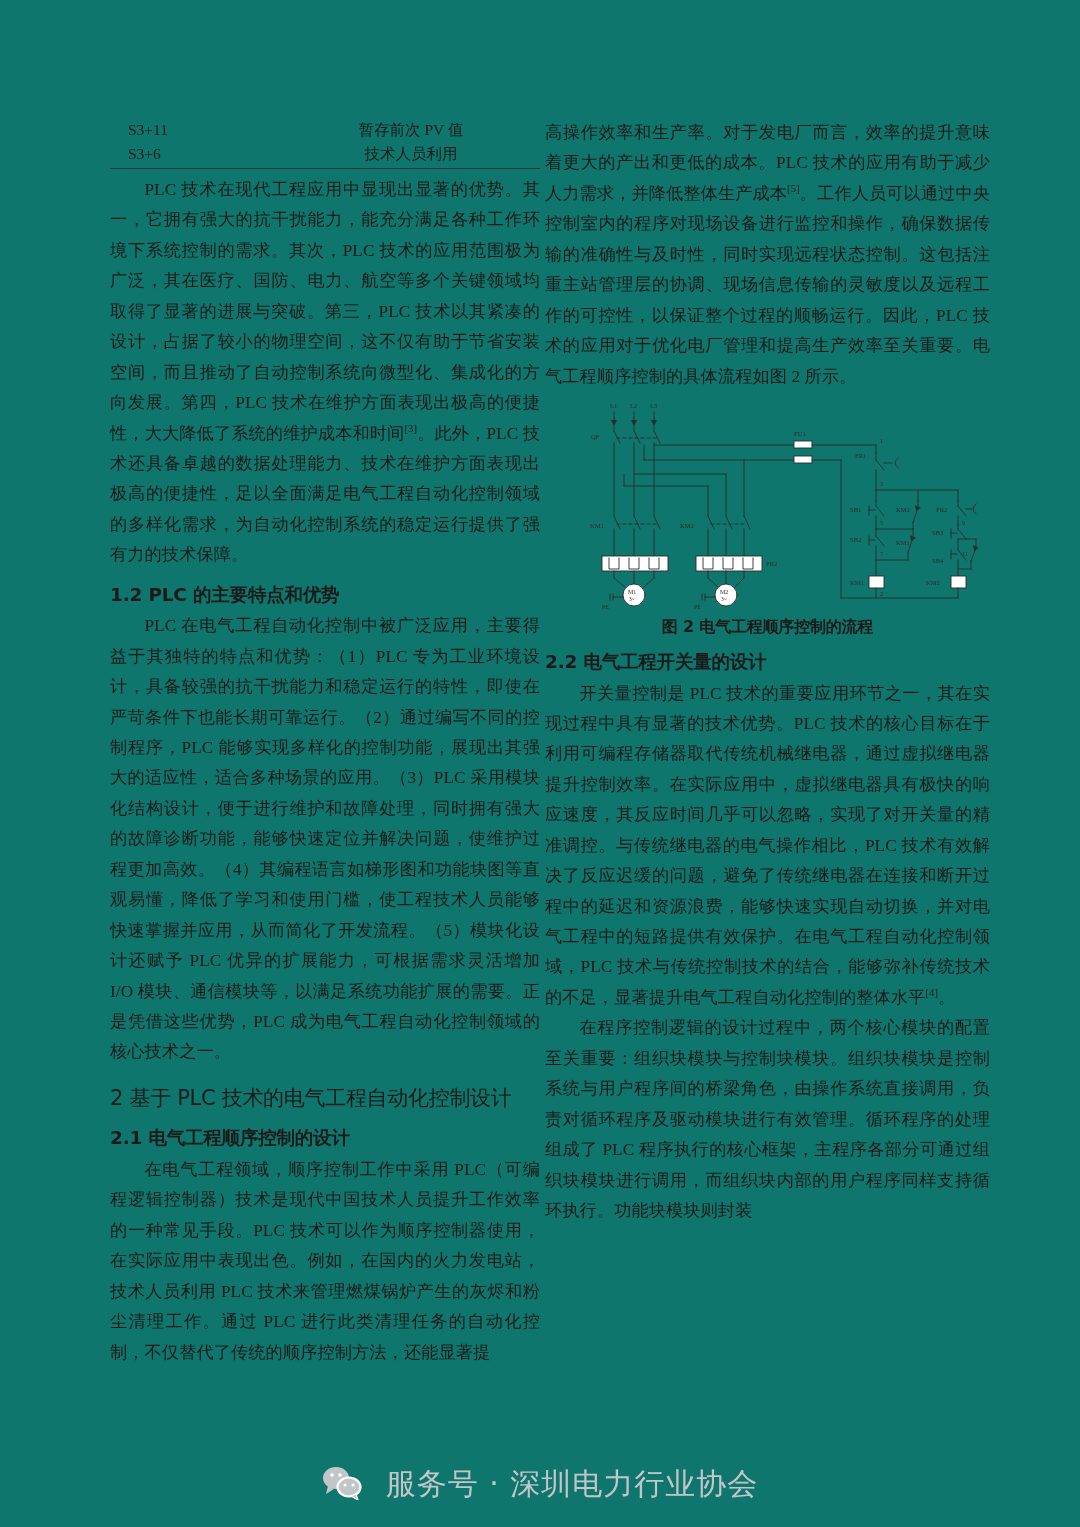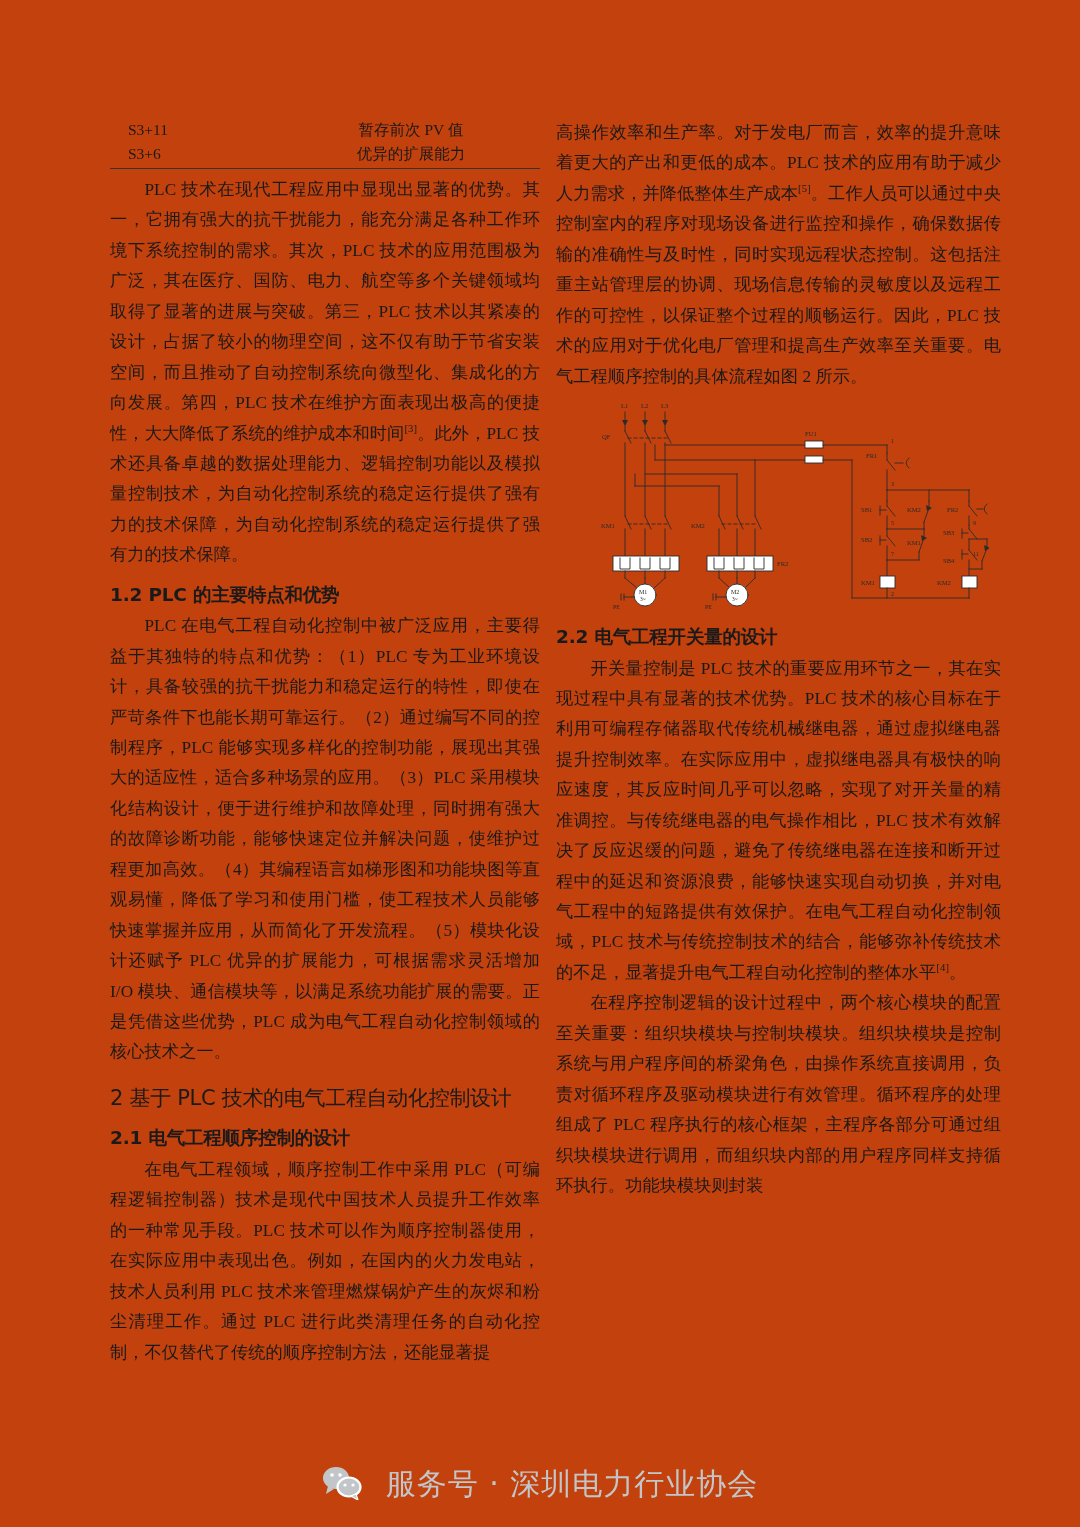--- a/index.html
+++ b/index.html
@@ -13,35 +13,35 @@
     font-family: "Liberation Serif", "DejaVu Serif", serif;
     color: #1a1a1a;
     position: relative;
     overflow: hidden;
   }
   .page {
     position: absolute;
     left: 0; top: 0;
     width: 1080px;
     height: 1527px;
-    background: #c2410c;
+    background: #0f766e;
   }
   .columns {
     position: absolute;
     left: 0;
     top: 118px;
     width: 1080px;
     display: flex;
     gap: 0px;
   }
   .col {
     width: 430px;
   }
   .col-left { margin-left: 110px; }
-  .col-right { margin-left: 16px; width: 445px; }
+  .col-right { margin-left: 5px; width: 445px; }
 
   
   .tbl-frag {
     width: 100%;
     border-collapse: collapse;
     font-size: 15.5px;
     margin-bottom: 0;
   }
   .tbl-frag td {
     padding: 1px 0 1px 0;
@@ -135,27 +135,27 @@
     <div class="col col-left">
 
       <table class="tbl-frag">
         <tbody>
             <tr>
           <td class="c1">S3+11</td>
           <td class="c2">暂存前次 PV 值</td>
         </tr>
         <tr>
           <td class="c1">S3+6</td>
-          <td class="c2">优异的扩展能力</td>
+          <td class="c2">技术人员利用</td>
         </tr>
       </tbody>
         </table>
       <div class="tbl-rule"></div>
 
-      <p class="body"><span>PLC 技术在现代工程应用中显现出显著的优势。其一，它拥有强大的抗干扰能力，能充分满足各种工作环境下系统控制的需求。其次，PLC 技术的应用范围极为广泛，其在医疗、国防、电力、航空等多个关键领域均取得了显著的进展与突破。第三，PLC 技术以其紧凑的设计，占据了较小的物理空间，这不仅有助于节省安装空间，而且推动了自动控制系统向微型化、集成化的方向发展。第四，PLC 技术在维护方面表现出极高的便捷性，大大降低了系统的维护成本和时间</span><sup>[3]</sup><span>。此外，PLC 技术还具备卓越的数据处理能力、逻辑控制功能以及模拟量控制技术，为自动化控制系统的稳定运行提供了强有力的技术保障，为自动化控制系统的稳定运行提供了强有力的技术保障。</span></p>
+      <p class="body"><span>PLC 技术在现代工程应用中显现出显著的优势。其一，它拥有强大的抗干扰能力，能充分满足各种工作环境下系统控制的需求。其次，PLC 技术的应用范围极为广泛，其在医疗、国防、电力、航空等多个关键领域均取得了显著的进展与突破。第三，PLC 技术以其紧凑的设计，占据了较小的物理空间，这不仅有助于节省安装空间，而且推动了自动控制系统向微型化、集成化的方向发展。第四，PLC 技术在维护方面表现出极高的便捷性，大大降低了系统的维护成本和时间</span><sup>[3]</sup><span>。此外，PLC 技术还具备卓越的数据处理能力、技术在维护方面表现出极高的便捷性，足以全面满足电气工程自动化控制领域的多样化需求，为自动化控制系统的稳定运行提供了强有力的技术保障。</span></p>
 
       <h3 class="sec">1.2 PLC 的主要特点和优势</h3>
 
       <p class="body">PLC 在电气工程自动化控制中被广泛应用，主要得益于其独特的特点和优势：（1）PLC 专为工业环境设计，具备较强的抗干扰能力和稳定运行的特性，即使在严苛条件下也能长期可靠运行。（2）通过编写不同的控制程序，PLC 能够实现多样化的控制功能，展现出其强大的适应性，适合多种场景的应用。（3）PLC 采用模块化结构设计，便于进行维护和故障处理，同时拥有强大的故障诊断功能，能够快速定位并解决问题，使维护过程更加高效。（4）其编程语言如梯形图和功能块图等直观易懂，降低了学习和使用门槛，使工程技术人员能够快速掌握并应用，从而简化了开发流程。（5）模块化设计还赋予 PLC 优异的扩展能力，可根据需求灵活增加 I/O 模块、通信模块等，以满足系统功能扩展的需要。正是凭借这些优势，PLC 成为电气工程自动化控制领域的核心技术之一。</p>
 
       <h2 class="sec-major">2 基于 PLC 技术的电气工程自动化控制设计</h2>
 
       <h3 class="sec">2.1 电气工程顺序控制的设计</h3>
 
       <p class="body">在电气工程领域，顺序控制工作中采用 PLC（可编程逻辑控制器）技术是现代中国技术人员提升工作效率的一种常见手段。PLC 技术可以作为顺序控制器使用，在实际应用中表现出色。例如，在国内的火力发电站，技术人员利用 PLC 技术来管理燃煤锅炉产生的灰烬和粉尘清理工作。通过 PLC 进行此类清理任务的自动化控制，不仅替代了传统的顺序控制方法，还能显著提</p>
@@ -376,20 +376,21 @@
             <text x="404" y="127" font-size="6">9</text>
             <text x="374" y="137">SB3</text>
             <text x="374" y="165">SB4</text>
             <text x="404" y="158" font-size="6">11</text>
             <text x="420" y="147">KM2</text>
             <text x="368" y="187">KM2</text>
           </g>
         </svg>
       </div>
 
+      <div class="fig-caption">图 2 电气工程顺序控制的流程</div>
 
       <h3 class="sec">2.2 电气工程开关量的设计</h3>
 
       <p class="body"><span>开关量控制是 PLC 技术的重要应用环节之一，其在实现过程中具有显著的技术优势。PLC 技术的核心目标在于利用可编程存储器取代传统机械继电器，通过虚拟继电器提升控制效率。在实际应用中，虚拟继电器具有极快的响应速度，其反应时间几乎可以忽略，实现了对开关量的精准调控。与传统继电器的电气操作相比，PLC 技术有效解决了反应迟缓的问题，避免了传统继电器在连接和断开过程中的延迟和资源浪费，能够快速实现自动切换，并对电气工程中的短路提供有效保护。在电气工程自动化控制领域，PLC 技术与传统控制技术的结合，能够弥补传统技术的不足，显著提升电气工程自动化控制的整体水平</span><sup>[4]</sup><span>。</span></p>
 
 
       <p class="body">在程序控制逻辑的设计过程中，两个核心模块的配置至关重要：组织块模块与控制块模块。组织块模块是控制系统与用户程序间的桥梁角色，由操作系统直接调用，负责对循环程序及驱动模块进行有效管理。循环程序的处理组成了 PLC 程序执行的核心框架，主程序各部分可通过组织块模块进行调用，而组织块内部的用户程序同样支持循环执行。功能块模块则封装</p>
     </div>
   </div>
 

